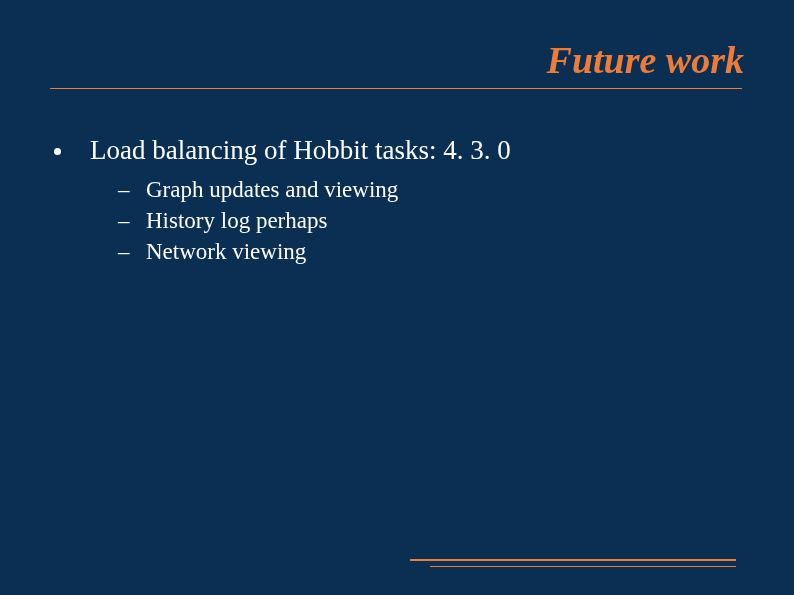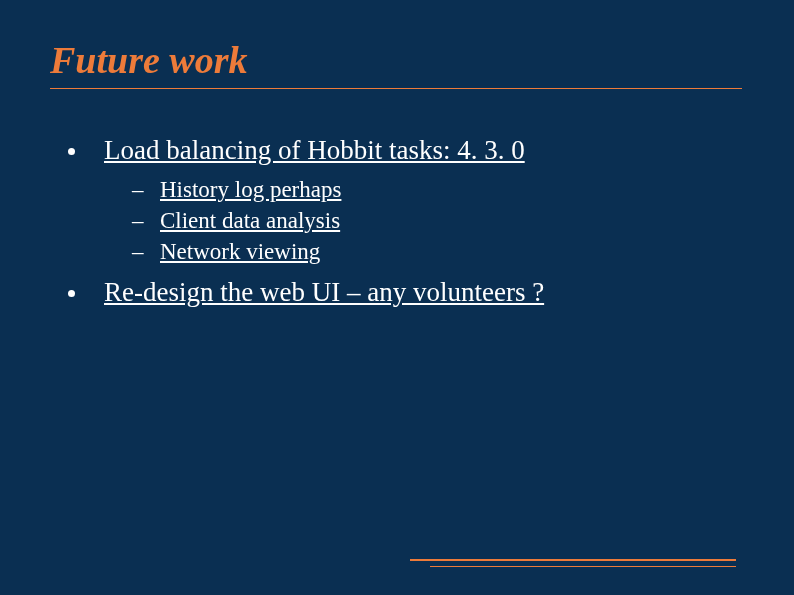--- a/index.html
+++ b/index.html
@@ -18,37 +18,37 @@
     height: 595px;
     box-sizing: border-box;
     padding: 38px 50px 0 50px;
   }
   .title {
     font-style: italic;
     font-weight: bold;
     font-size: 38px;
     color: #ed7b3a;
     margin: 0 0 6px 0;
+    text-align: right;
   }
   .title-rule {
     border: none;
     border-top: 1.5px solid #ed7b3a;
     margin: 0;
     width: 692px;
   }
   .body {
     margin-top: 44px;
     font-size: 27px;
     line-height: 1.28;
   }
   ul.lvl1 {
     list-style: none;
-    margin: 14px;
+    margin: 0;
     padding: 0 0 0 4px;
-    text-decoration: underline;
   }
   ul.lvl1 > li {
     position: relative;
     padding-left: 36px;
     margin: 0 0 6px 0;
   }
   ul.lvl1 > li::before {
     content: "";
     position: absolute;
     left: 0;
@@ -101,26 +101,25 @@
 
 <div class="slide">
   <h1 class="title">Future work</h1>
   <hr class="title-rule">
 
   <div class="body">
     <ul class="lvl1">
       <li>
         <span>Load balancing of Hobbit tasks: 4. 3. 0</span>
         <ul class="lvl2">
+          <li><span>Graph updates and viewing</span></li>
           <li><span>History log perhaps</span></li>
-          <li><span>Client data analysis</span></li>
           <li><span>Network viewing</span></li>
         </ul>
       </li>
-      <li><span>Re-design the web UI – any volunteers ?</span></li>
     </ul>
   </div>
 
   <div class="footer-rules">
     <hr class="r1">
     <hr class="r2">
   </div>
 </div>
 
 </body></html>

